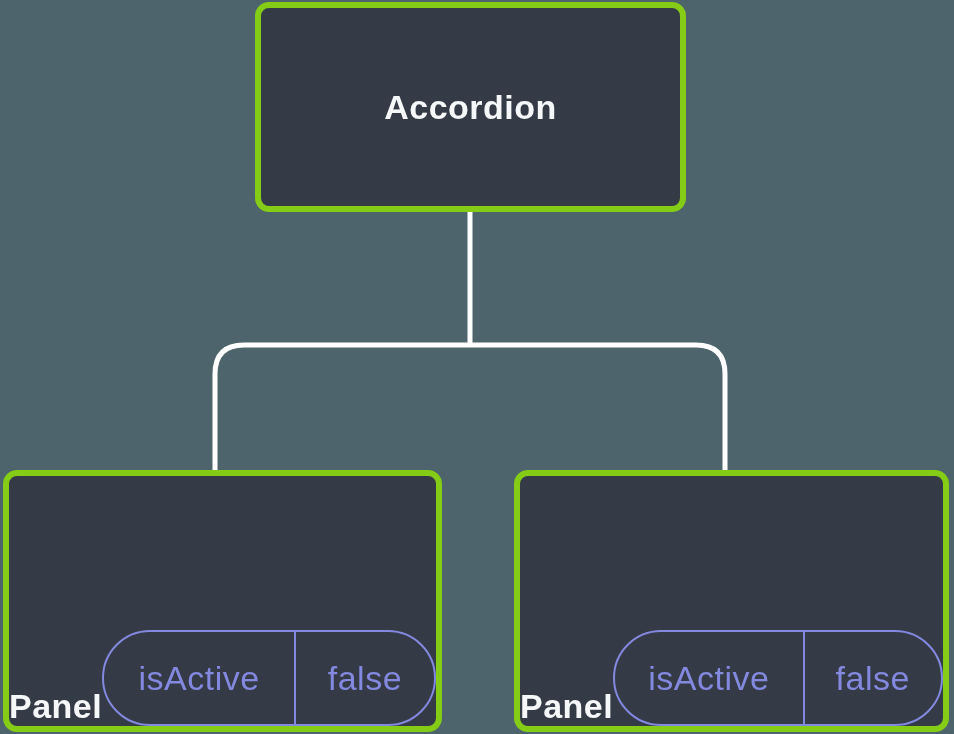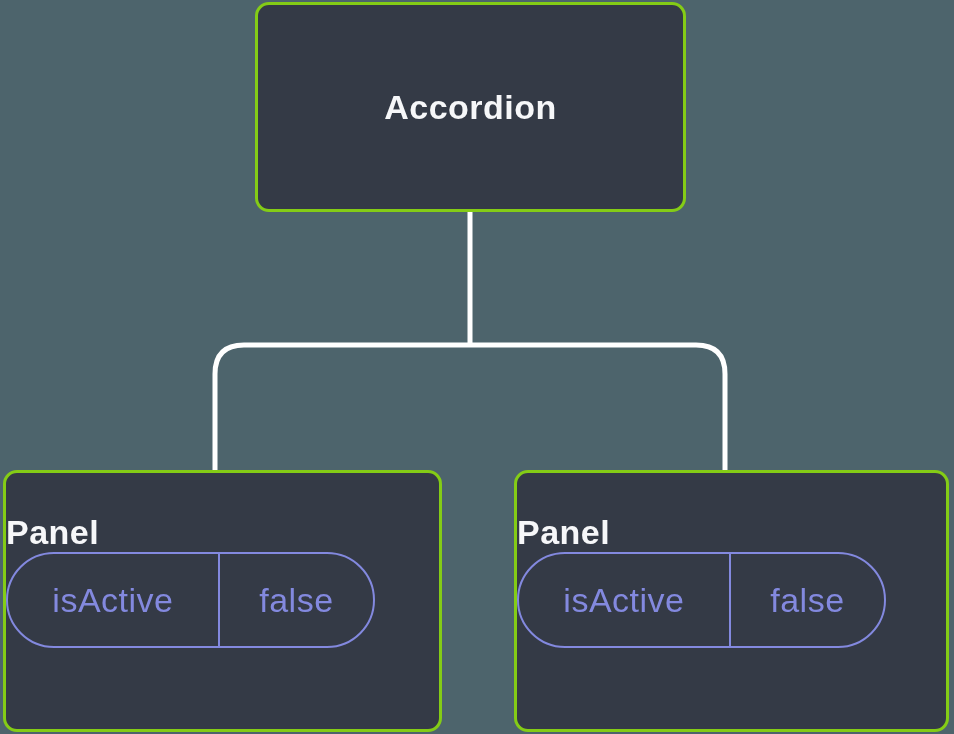--- a/index.html
+++ b/index.html
@@ -20,21 +20,21 @@
     left: 0;
     top: 0;
     width: 954px;
     height: 734px;
     pointer-events: none;
   }
   .node {
     position: absolute;
     box-sizing: border-box;
     background: #343A46;
-    border: 3px solid #84cc16;
+    border: 6px solid #84cc16;
     border-radius: 14px;
   }
   .node-root {
     left: 255px;
     top: 2px;
     width: 431px;
     height: 210px;
     display: flex;
     align-items: center;
     justify-content: center;
@@ -44,22 +44,21 @@
     font-size: 34px;
     font-weight: 600;
     letter-spacing: 0.5px;
     text-align: center;
   }
   .node-panel {
     top: 470px;
     width: 439px;
     height: 262px;
     display: flex;
-    flex-direction: column;
-    align-items: flex-start;
+    align-items: flex-end;
     padding-top: 40px;
   }
   .node-panel-left  { left: 3px; }
   .node-panel-right { left: 514px; width: 435px; }
   .state-pill {
     box-sizing: border-box;
     width: 369px;
     height: 96px;
     border: 2.5px solid #8389DF;
     border-radius: 48px;

